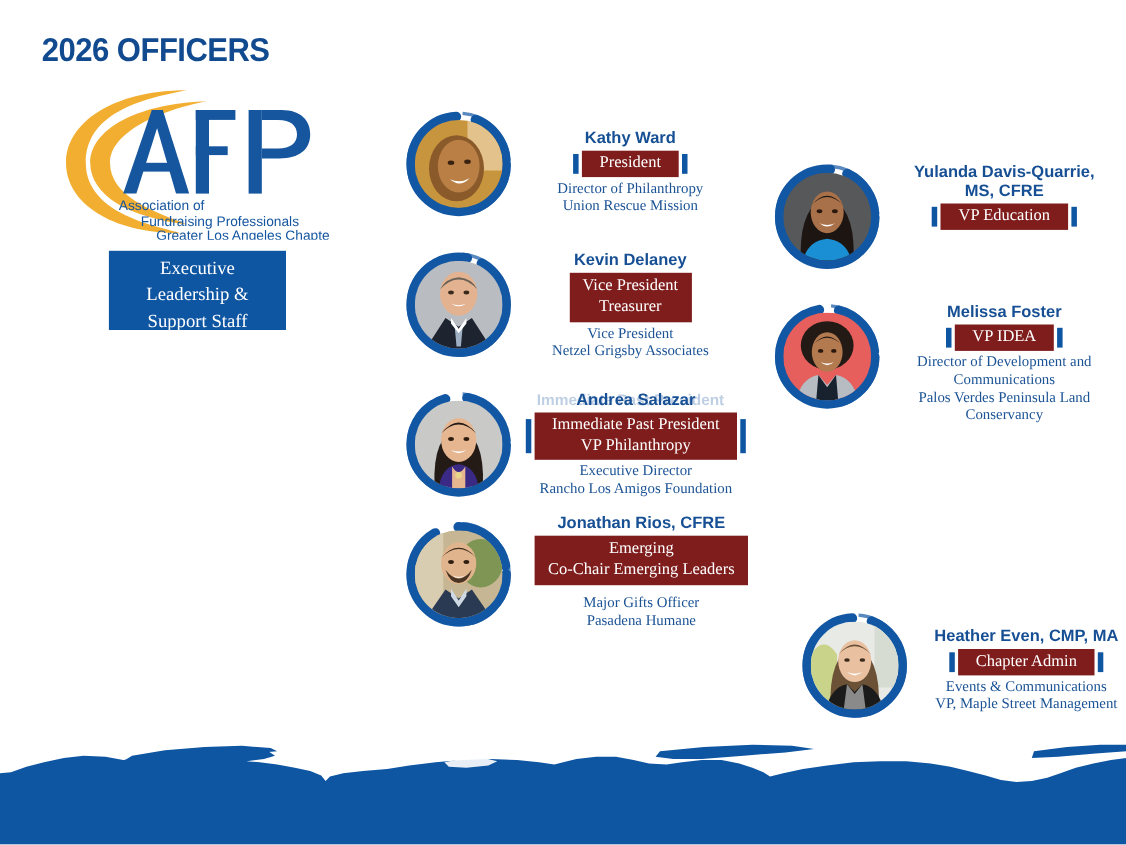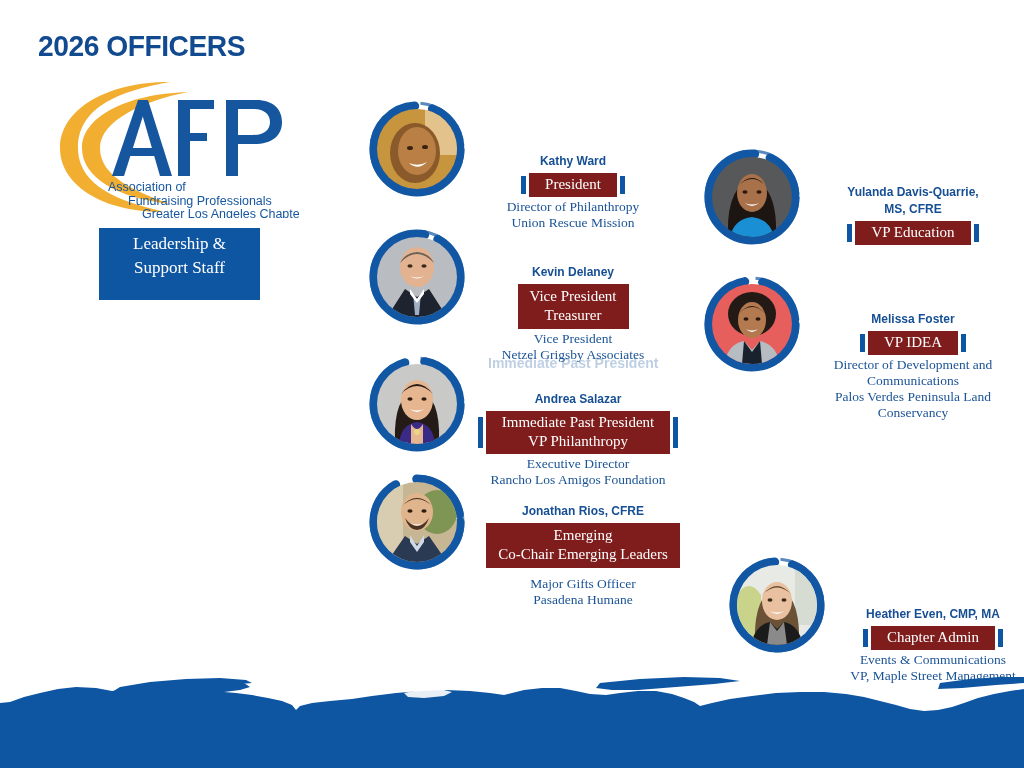--- a/index.html
+++ b/index.html
@@ -84,25 +84,24 @@
   .avatar .photo svg { display: block; }
 
   .ptext {
     position: absolute;
     color: #164f94;
     text-align: center;
   }
   .pname {
     font-family: "Liberation Sans", sans-serif;
     font-weight: bold;
-    font-size: 12px;
+    font-size: 15px;
     color: #164f94;
     line-height: 17px;
     white-space: nowrap;
-    margin-top: 36px;
   }
   .pname.wrap { white-space: normal; }
 
   .role-badge {
     display: inline-block;
     position: relative;
     background: #7f1d1d;
     color: #ffffff;
     font-family: "Liberation Serif", serif;
     font-size: 15px;
@@ -182,20 +181,21 @@
         <path d="M188 22 L206 22 C224 22 232 32 232 44 C232 58 222 66 204 66 L188 66 L188 57 L203 57 C214 57 220 52 220 44 C220 36 214 31 203 31 L188 31 Z"></path>
       </g>
 
       <text x="58" y="113" font-family="Liberation Sans, sans-serif" font-size="12.5" fill="#15569F">Association of</text>
       <text x="78" y="127" font-family="Liberation Sans, sans-serif" font-size="12.5" fill="#15569F">Fundraising Professionals</text>
       <text x="92" y="140" font-family="Liberation Sans, sans-serif" font-size="12.5" fill="#15569F">Greater Los Angeles Chapter</text>
     </svg>
   </div>
 
   <div class="unit-badge">
+    <div>Executive</div>
     <div>Leadership &amp;</div>
     <div>Support Staff</div>
   </div>
 
   <div class="person" style="left:368px; top:100px; width:300px;">
     <div class="avatar">
       <svg class="ring" viewBox="0 0 98 98">
         <circle cx="49" cy="49" r="43" fill="none" stroke="#1257a4" stroke-width="9" stroke-dasharray="200 18 48 12" stroke-linecap="round"></circle>
         <circle cx="49" cy="49" r="46" fill="none" stroke="#1257a4" stroke-width="3" stroke-dasharray="60 30 90 40" opacity="0.7"></circle>
       </svg>

